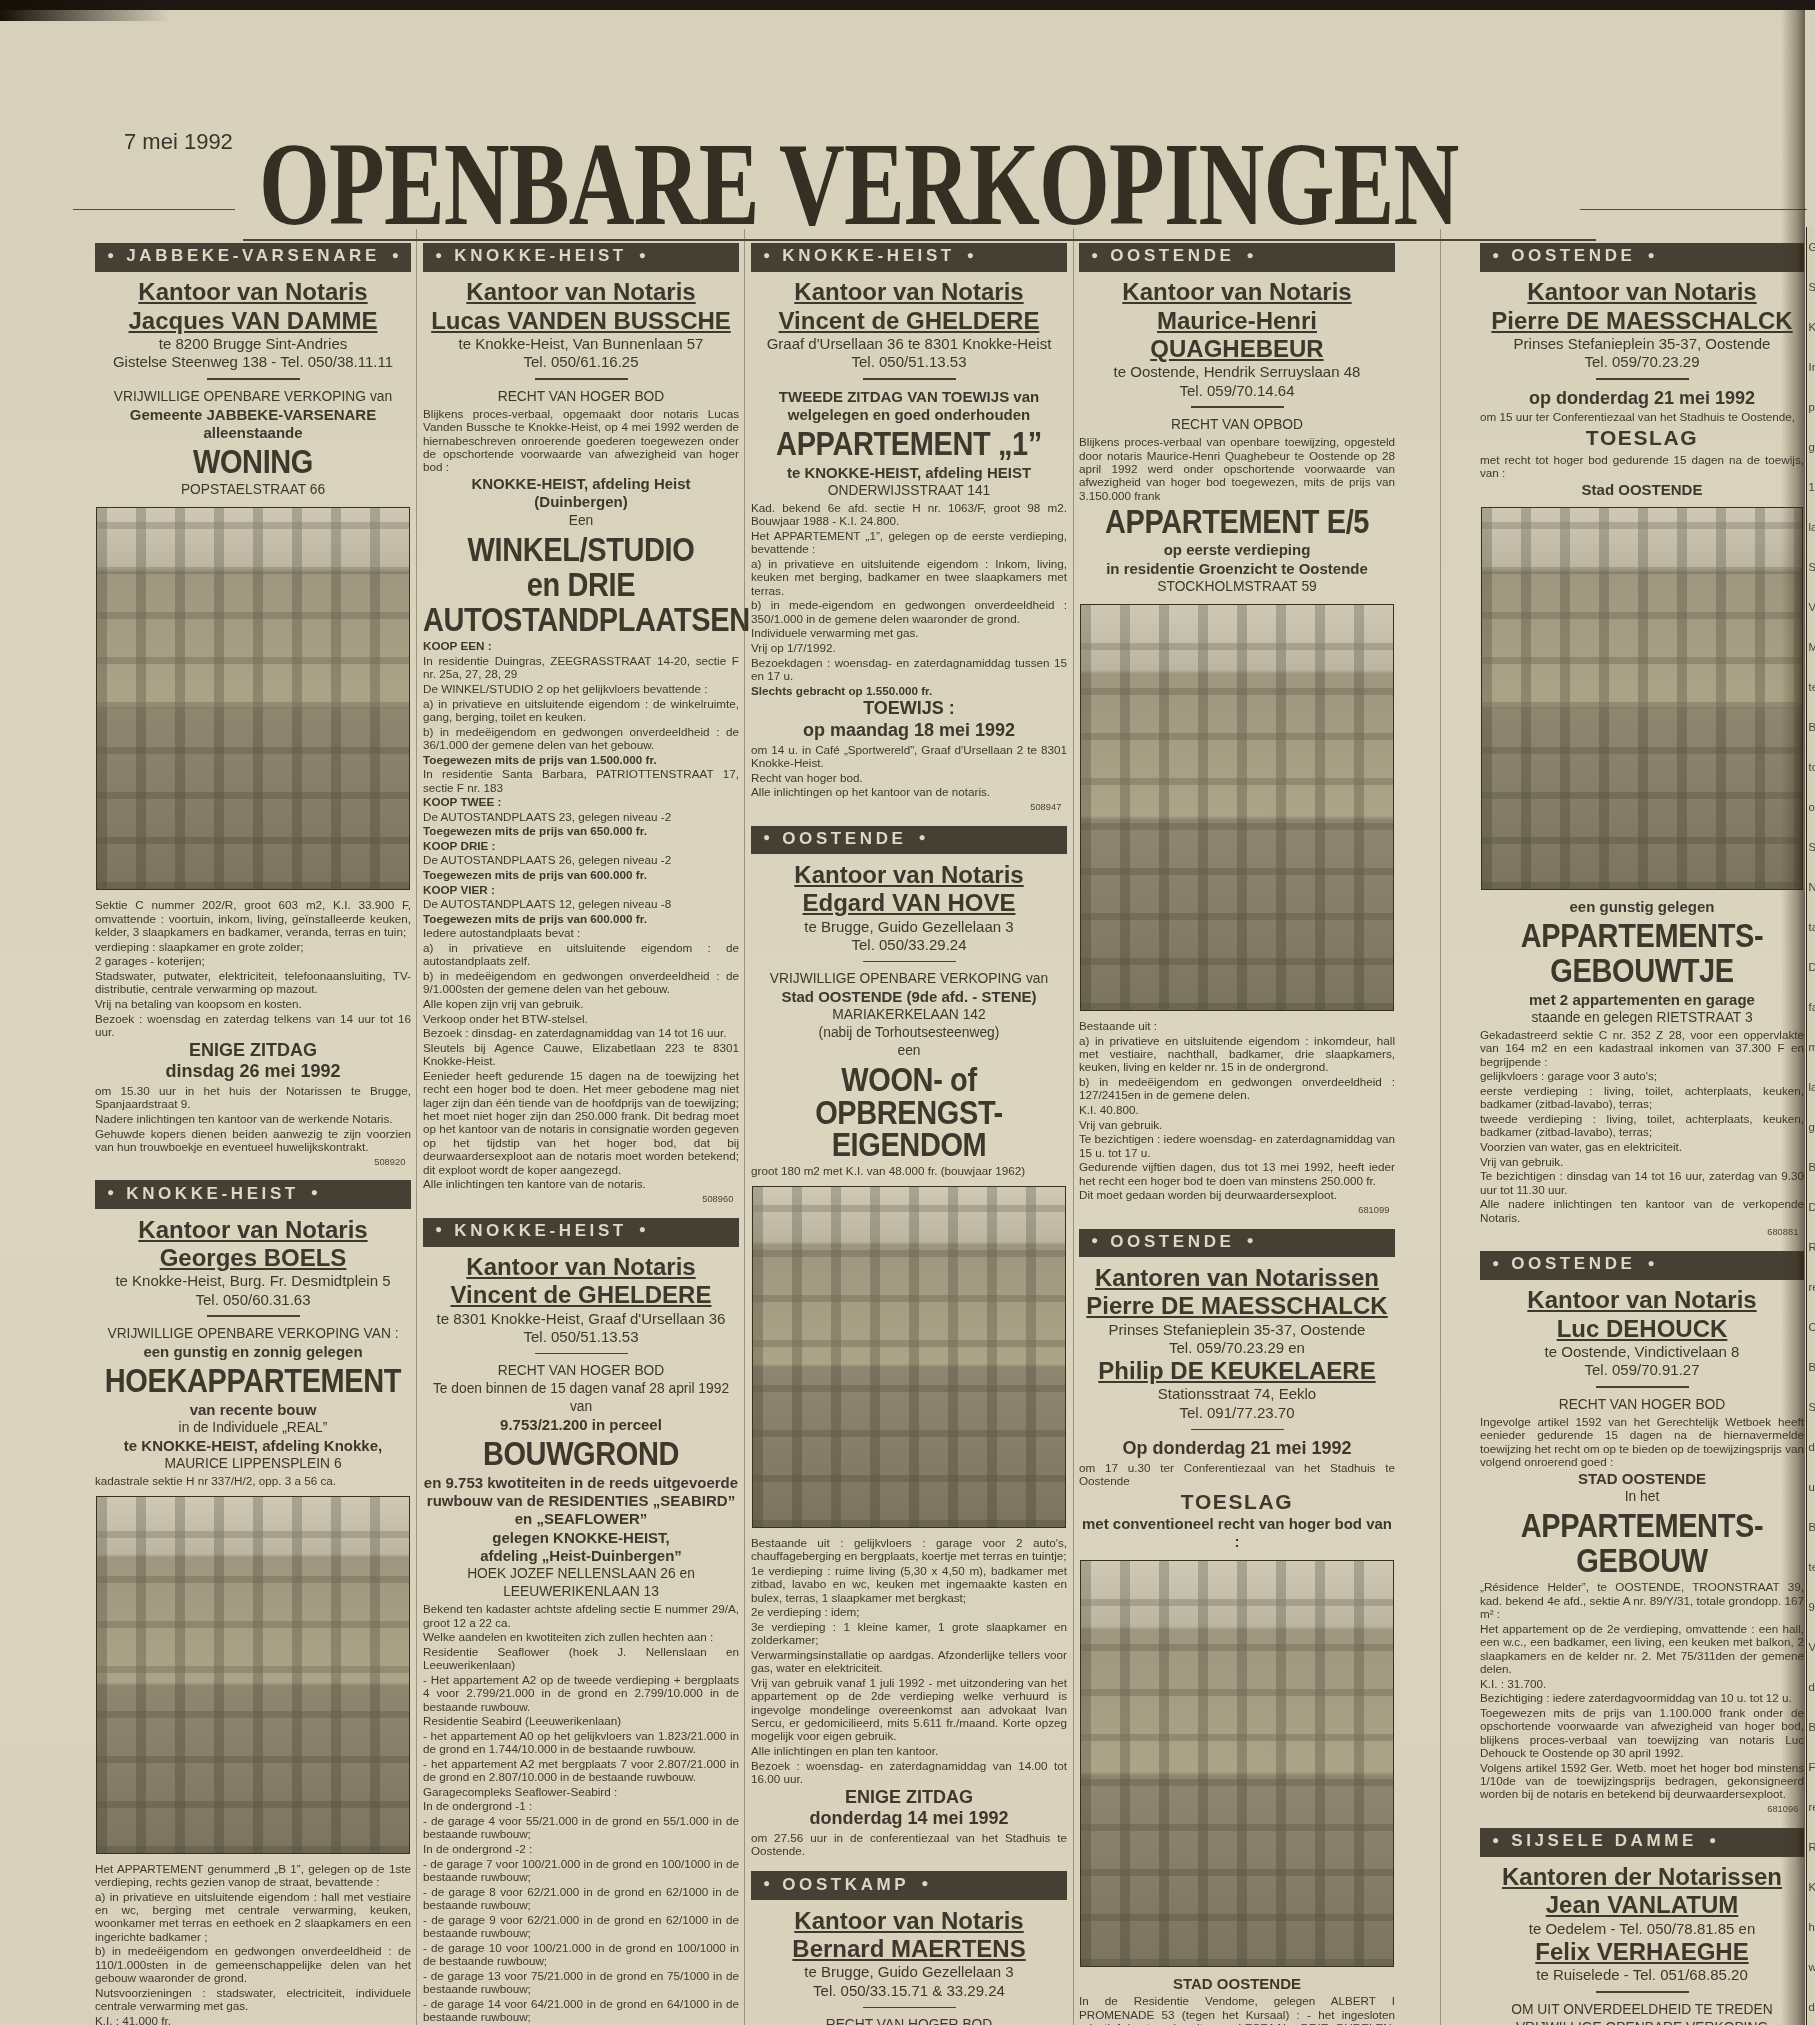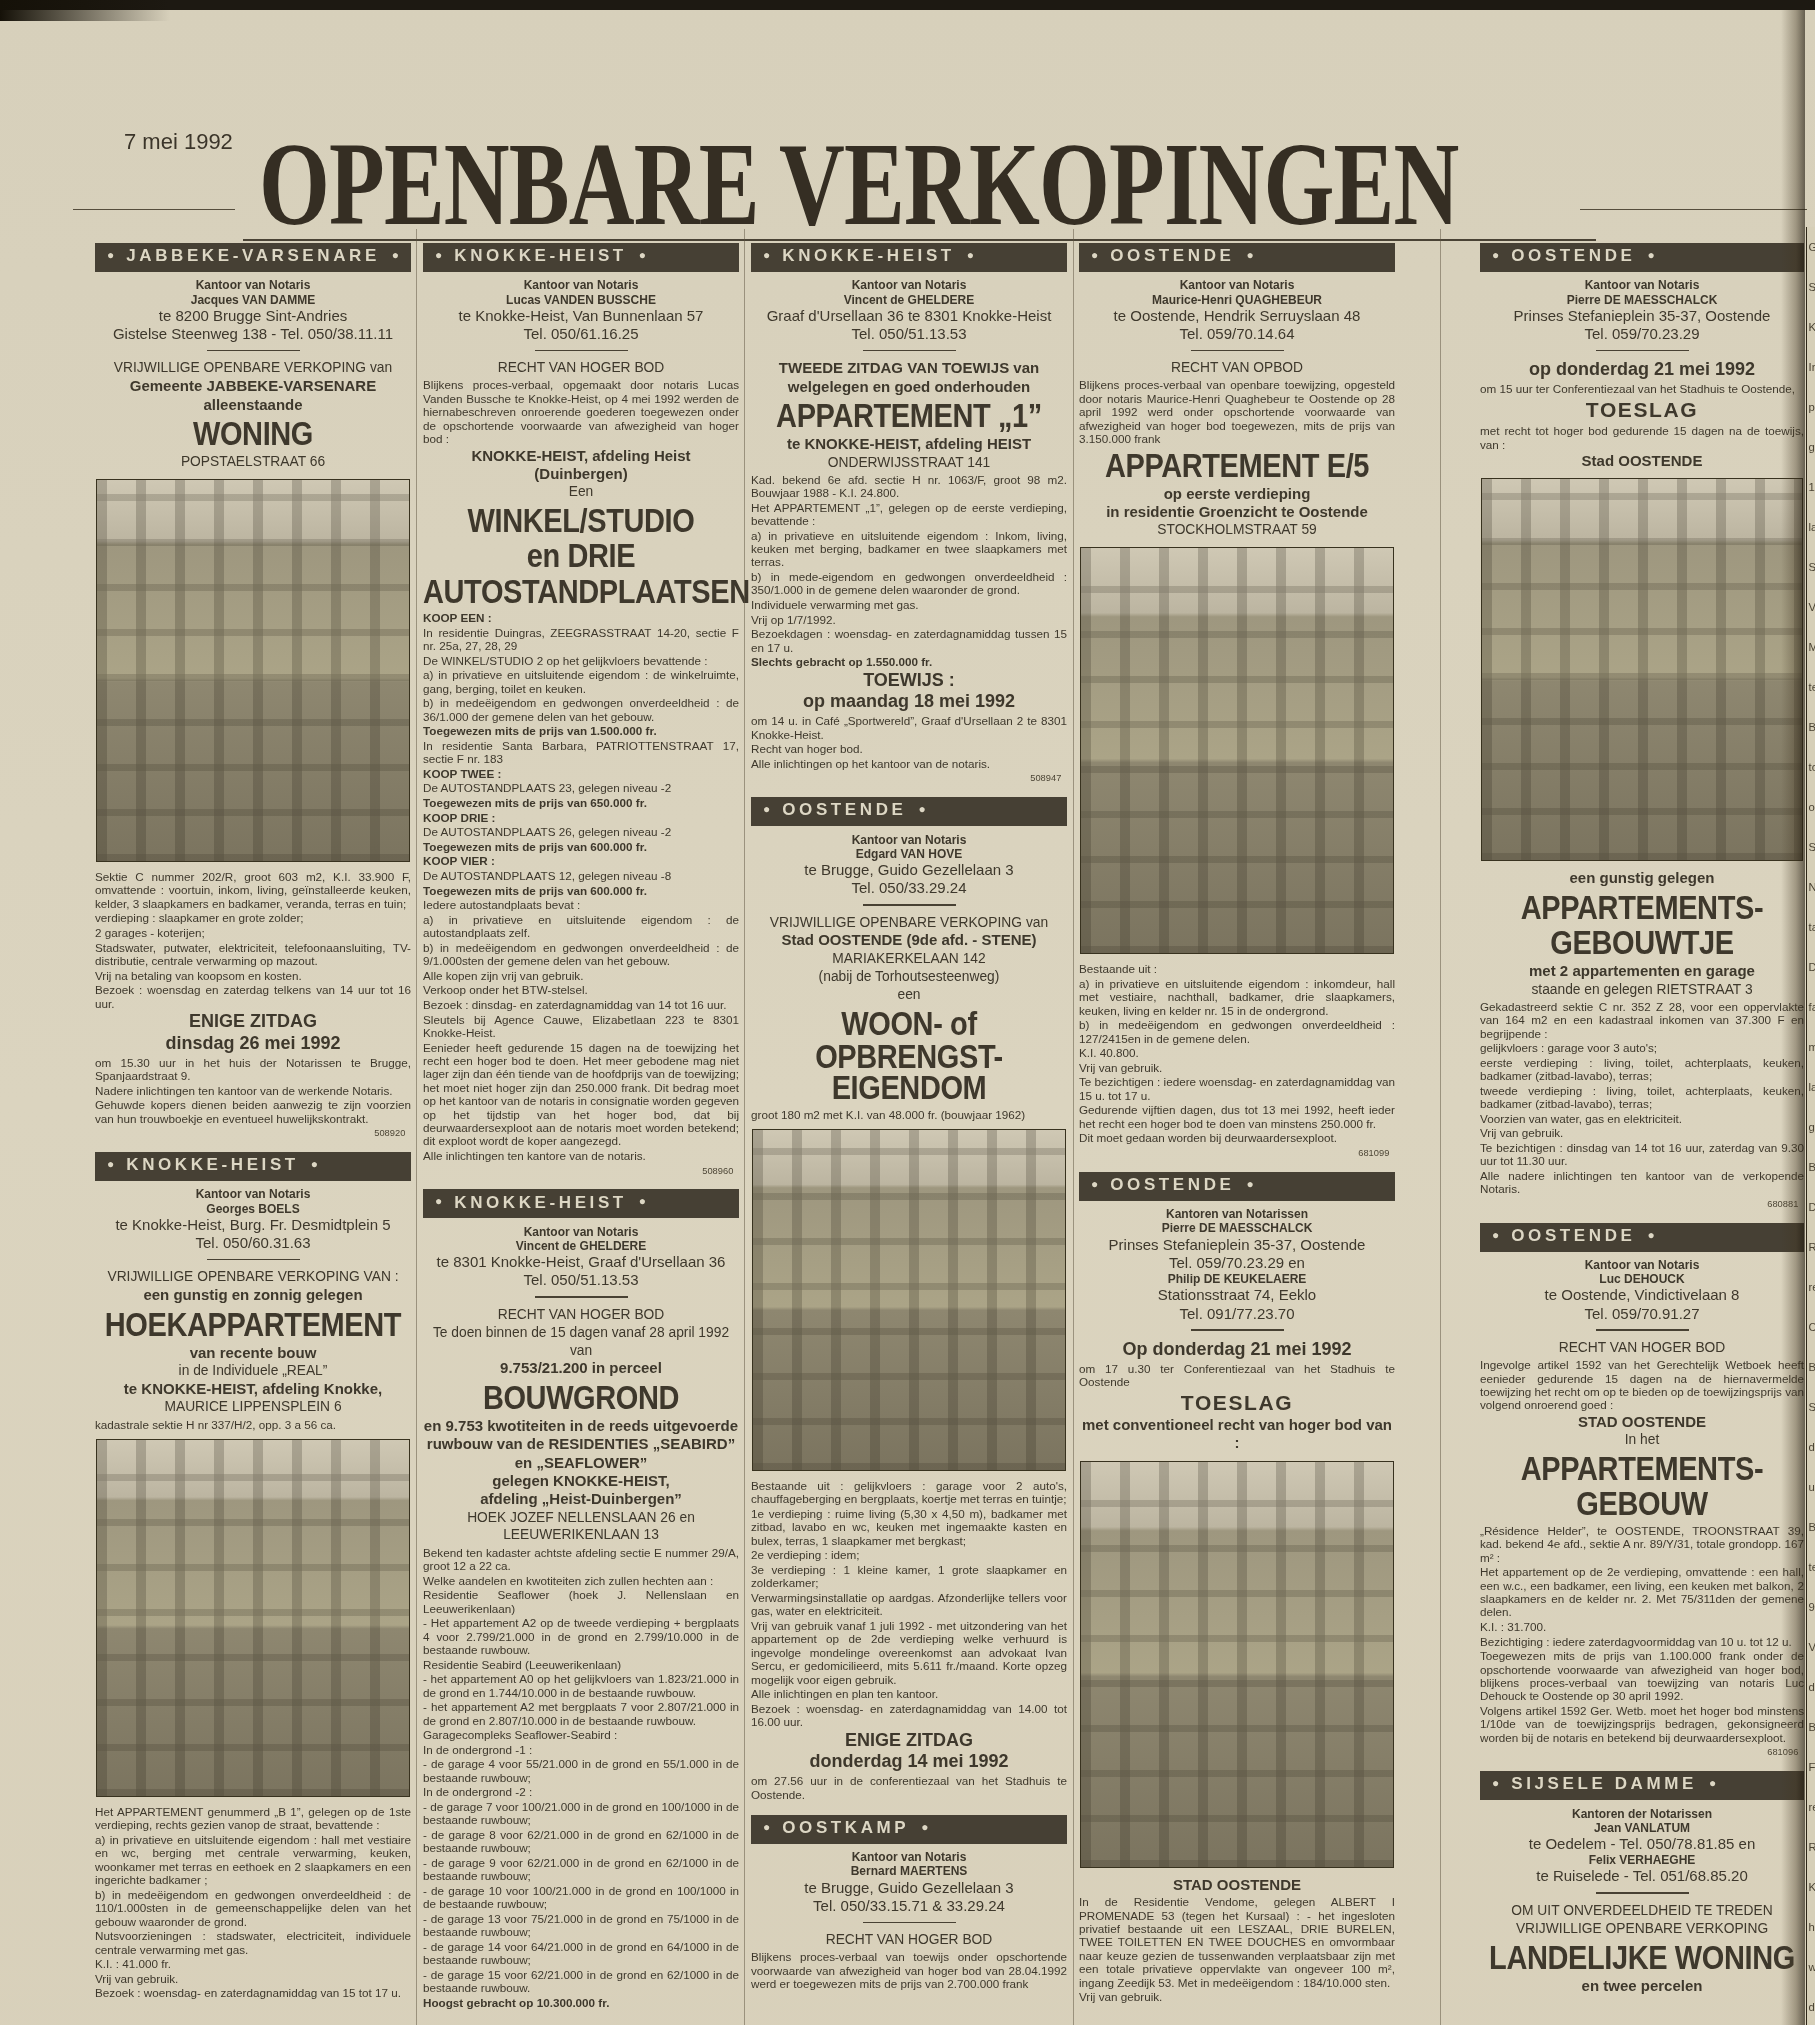--- a/index.html
+++ b/index.html
@@ -19,21 +19,21 @@
   .mh-line{position:absolute;height:1.2px;background:#554d3c;}
   .mh-rule{position:absolute;left:243px;top:239px;width:1353px;height:2px;background:#4a4335;}
   
   .vr{position:absolute;top:229px;bottom:41px;width:0.8px;background:rgba(92,82,62,.5);}
   .col{position:absolute;top:243px;}
   .sec{margin-bottom:13.8px;}
   .bar{background:#464034;color:#ddd7c4;font-weight:bold;font-size:17px;letter-spacing:3.6px;
     text-align:left;padding:3.2px 0 5.7px;margin:8px 0 6.5px;white-space:nowrap;overflow:hidden;}
   .sec:first-child .bar{margin-top:0;}
   .bar::before,.bar::after{content:"\25CF";letter-spacing:0;padding:0 12px;font-size:12px;vertical-align:2.4px;}
-  .n1{font-weight:bold;font-size:12px;text-align:center;line-height:1.18;}
+  .n1{font-weight:bold;font-size:24px;text-align:center;line-height:1.18;text-decoration:underline;}
   .n1b{font-weight:normal;font-size:15px;text-align:center;line-height:1.22;}
   .n2{font-size:13.8px;text-align:center;line-height:1.3;}
   .ns{font-weight:bold;font-size:15px;text-align:center;line-height:1.22;}
   .big{font-weight:bold;font-size:29px;text-align:center;line-height:1.02;letter-spacing:-0.4px;
     transform:scaleY(1.12);transform-origin:center top;margin:4px 0 5.7px;}
   .mid{font-weight:bold;font-size:18px;text-align:center;line-height:1.2;}
   .mid2{font-weight:bold;font-size:21px;text-align:center;letter-spacing:1.6px;line-height:1.25;}
   .p{font-size:11.7px;line-height:13.4px;text-align:justify;margin:1.2px 0;}
   .p.bold{font-weight:bold;}
   .adid{text-align:right;font-size:9.3px;color:#4d4636;margin:3.2px 5.7px 9px 0;}

